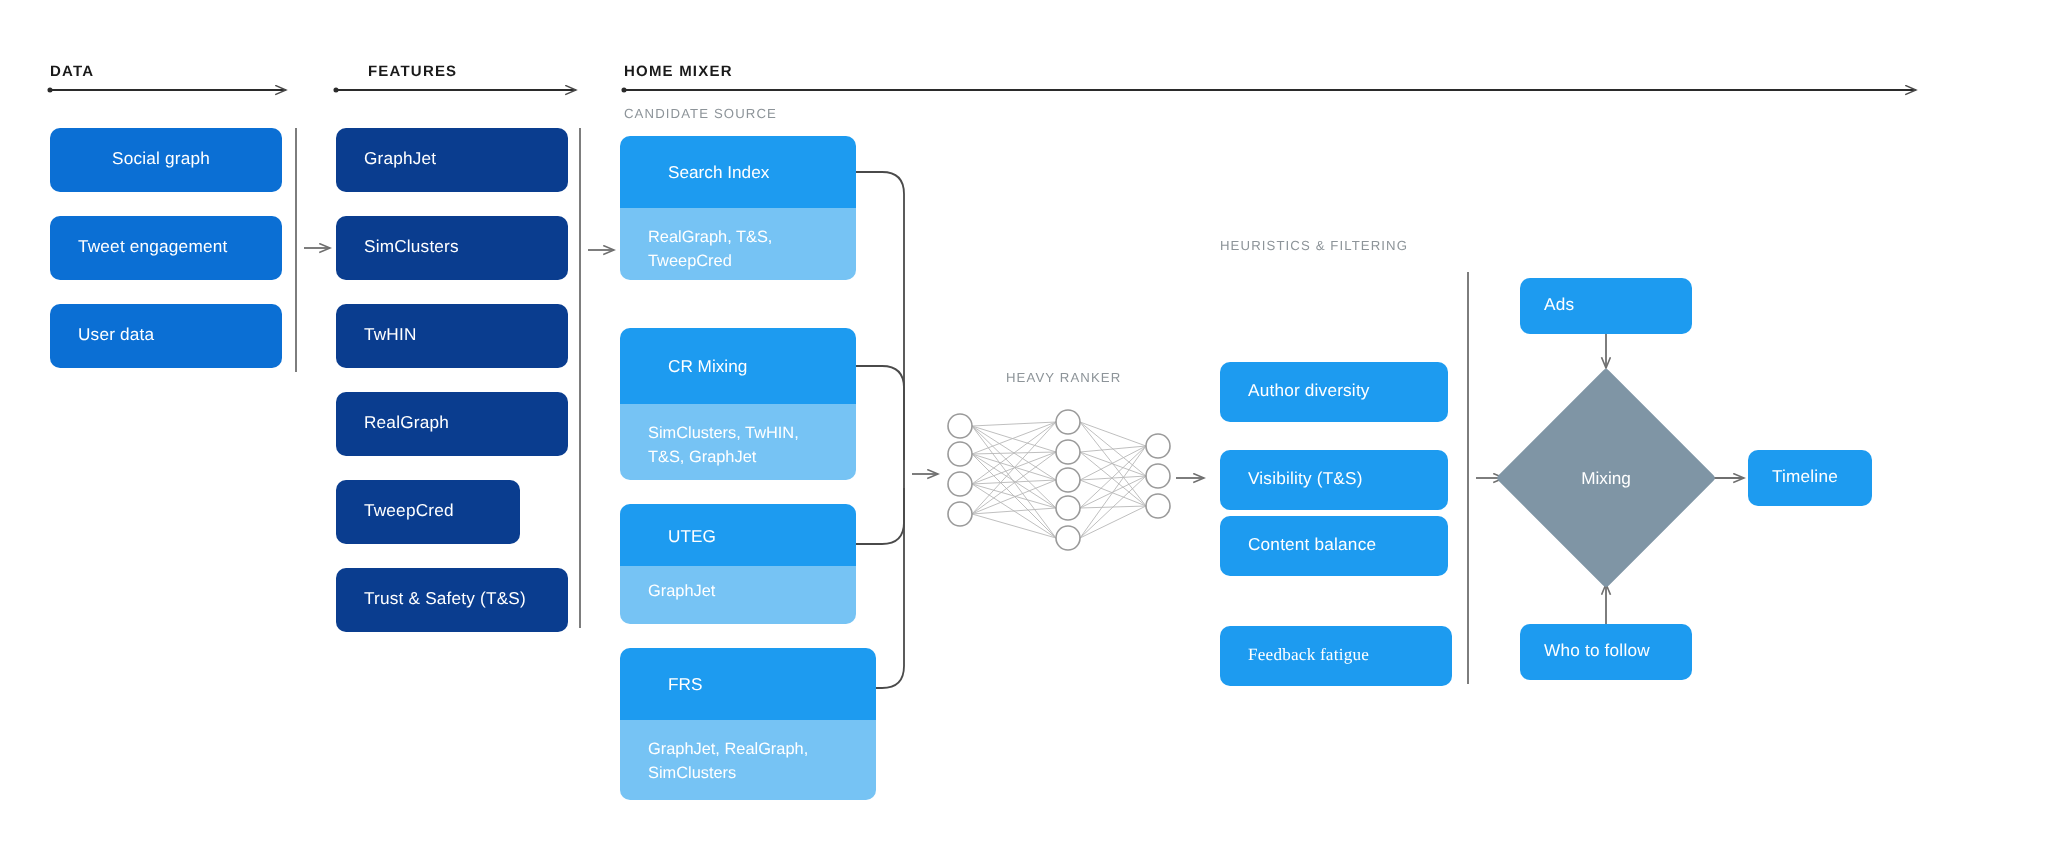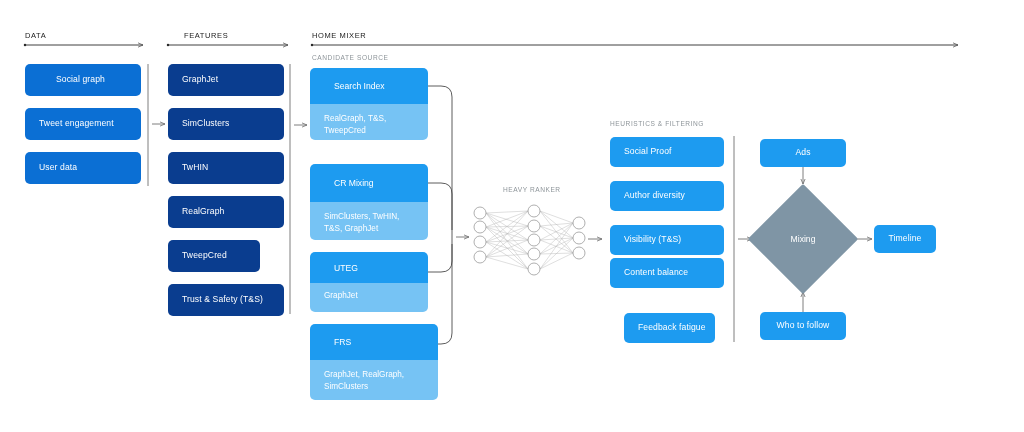--- a/index.html
+++ b/index.html
@@ -9,21 +9,21 @@
     font-family:"Liberation Sans","DejaVu Sans",sans-serif;
     position:relative;
     overflow:hidden;
     -webkit-font-smoothing:antialiased;
   }
   #canvas{position:absolute;left:0;top:0;width:1024px;height:432px;}
 
   .section-label{
     position:absolute;
     font-size:7.5px;
-    font-weight:400;
+    font-weight:700;
     letter-spacing:0.6px;
     color:#1a1a1a;
     white-space:nowrap;
   }
   .sub-label{
     position:absolute;
     font-size:6.6px;
     font-weight:500;
     letter-spacing:0.55px;
     color:#8d9499;
@@ -48,21 +48,21 @@
     padding-left:14px;
     color:#ffffff;
     font-size:8.6px;
     font-weight:500;
     letter-spacing:0.1px;
     line-height:1.35;
   }
   .box.data{background:#0b6fd4;}
   .box.feature{background:#0a3d8f;}
   .box.heur{background:#1d9bf0;}
-  .box.center{justify-content:center;padding-left:0;text-align:center;}
+  .box.center{padding-left:12px;text-align:center;}
   .box.ads,.box.wtf,.box.timeline{background:#1d9bf0;}
 
   .card{
     position:absolute;
     border-radius:5px;
     overflow:hidden;
     box-sizing:border-box;
   }
   .card .card-head{
     background:#1d9bf0;
@@ -267,33 +267,30 @@
   <div class="card" style="left:310px;top:252px;width:118px;height:60px;">
     <div class="card-head" style="height:31px;">UTEG</div>
     <div class="card-body" style="height:29px;padding-top:7px;">GraphJet</div>
   </div>
 
   <div class="card" style="left:310px;top:324px;width:128px;height:76px;">
     <div class="card-head" style="height:36px;">FRS</div>
     <div class="card-body" style="height:40px;">GraphJet, RealGraph, SimClusters</div>
   </div>
 
-  <div class="box heur" style="left:610px;top:137px;width:114px;height:30px;">
-    <span>Social Proof</span>
-  </div>
   <div class="box heur" style="left:610px;top:181px;width:114px;height:30px;">
     <span>Author diversity</span>
   </div>
   <div class="box heur" style="left:610px;top:225px;width:114px;height:30px;">
     <span>Visibility (T&amp;S)</span>
   </div>
   <div class="box heur" style="left:610px;top:258px;width:114px;height:30px;">
     <span>Content balance</span>
   </div>
-  <div class="box heur" style="left:624px;top:313px;width:91px;height:30px;">
+  <div class="box heur" style="left:610px;top:313px;width:116px;height:30px;font-family:Liberation Serif, serif;">
     <span>Feedback fatigue</span>
   </div>
 
   <div class="box ads center" style="left:760px;top:139px;width:86px;height:28px;">
     <span>Ads</span>
   </div>
 
   <div class="diamond" style="left:764px;top:200px;width:78px;height:78px;"></div>
   <div class="diamond-label" style="left:764px;top:234px;width:78px;">Mixing</div>
 

